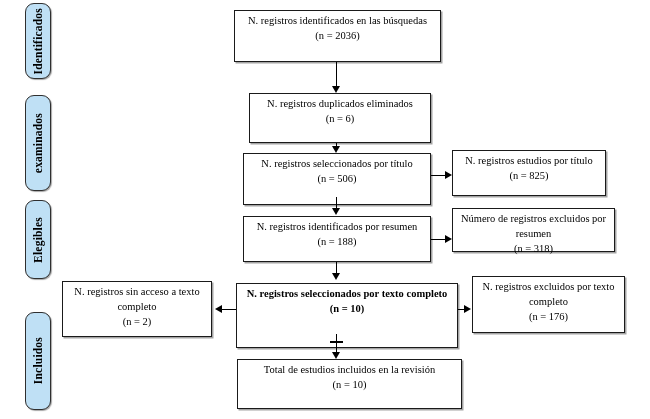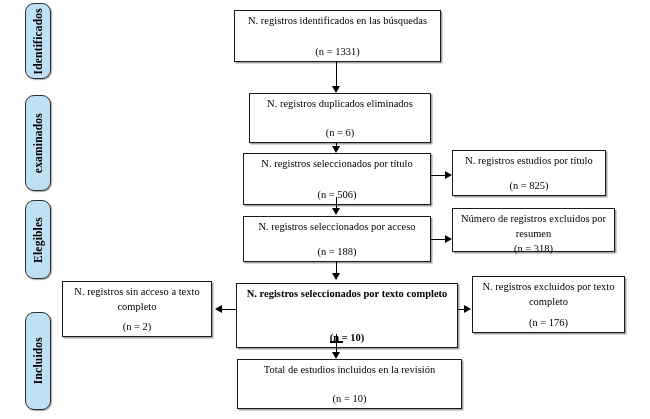--- a/index.html
+++ b/index.html
@@ -44,21 +44,21 @@
   
   .flow-box {
     position: absolute;
     box-sizing: border-box;
     background: #ffffff;
     border: 1px solid #1a1a1a;
     box-shadow: 1.5px 1.5px 0 rgba(90,90,90,0.55);
     display: flex;
     flex-direction: column;
     align-items: center;
-    justify-content: space-between;
+    justify-content: flex-start;
     text-align: center;
     padding: 2px 5px;
     line-height: 1.45;
   }
   .flow-box .box-text {
     font-size: 10.5px;
     display: block;
   }
   .flow-box .box-count {
     font-size: 10.5px;
@@ -116,21 +116,21 @@
   <div class="stage-pill" style="left:25px; top:200px; width:26px; height:79px;">
     <span class="stage-label">Elegibles</span>
   </div>
 
   <div class="stage-pill" style="left:25px; top:312px; width:26px; height:98px;">
     <span class="stage-label">Incluidos</span>
   </div>
 
   <div class="flow-box" style="left:234px; top:10px; width:207px; height:52px;">
     <span class="box-text">N. registros identificados en las búsquedas</span>
-    <span class="box-count">(n = 1331)</span>
+    <span class="box-count">(n = 2036)</span>
   </div>
 
   <div class="conn conn-v" style="left:336px; top:62px; height:25px;"></div>
   <div class="arrowhead arrow-down" style="left:332px; top:86px;"></div>
 
   <div class="flow-box" style="left:249px; top:93px; width:182px; height:50px;">
     <span class="box-text">N. registros duplicados eliminados</span>
     <span class="box-count">(n = 6)</span>
   </div>
 
@@ -147,21 +147,21 @@
 
   <div class="flow-box" style="left:452px; top:150px; width:154px; height:46px;">
     <span class="box-text">N. registros estudios por título</span>
     <span class="box-count">(n = 825)</span>
   </div>
 
   <div class="conn conn-v" style="left:336px; top:197px; height:16px;"></div>
   <div class="arrowhead arrow-down" style="left:332px; top:208px;"></div>
 
   <div class="flow-box" style="left:243px; top:216px; width:188px; height:46px;">
-    <span class="box-text">N. registros seleccionados por acceso</span>
+    <span class="box-text">N. registros identificados por resumen</span>
     <span class="box-count">(n = 188)</span>
   </div>
 
   <div class="conn conn-h" style="left:431px; top:239px; width:16px;"></div>
   <div class="arrowhead arrow-right" style="left:445px; top:235px;"></div>
 
   <div class="flow-box" style="left:452px; top:208px; width:163px; height:44px;">
     <span class="box-text">Número de registros excluidos por resumen</span>
     <span class="box-count">(n = 318)</span>
   </div>

